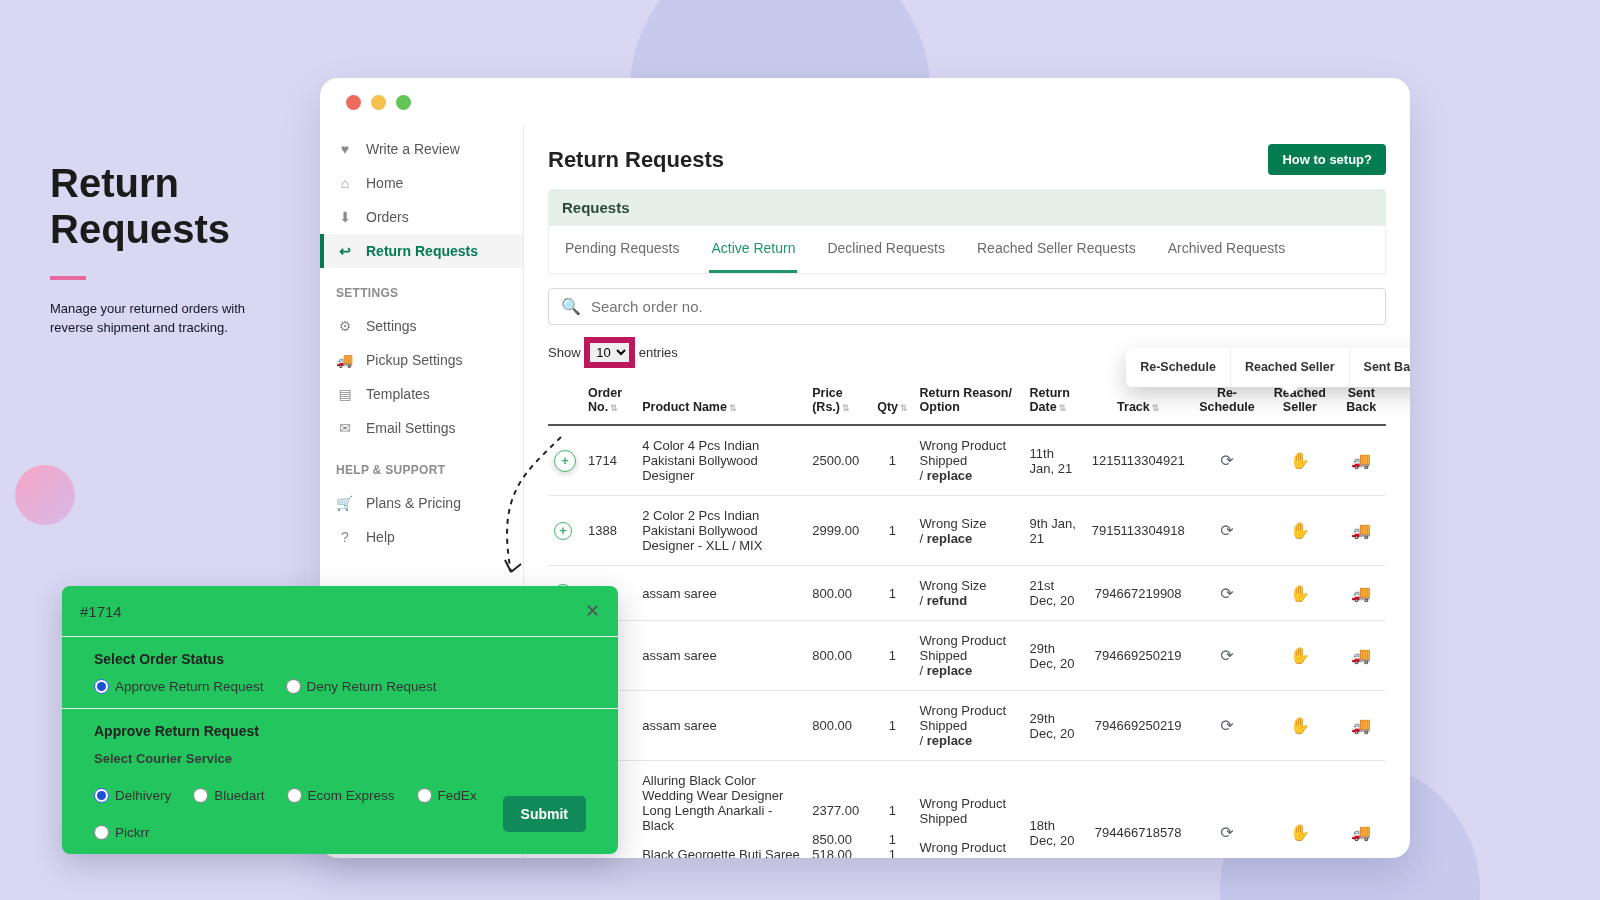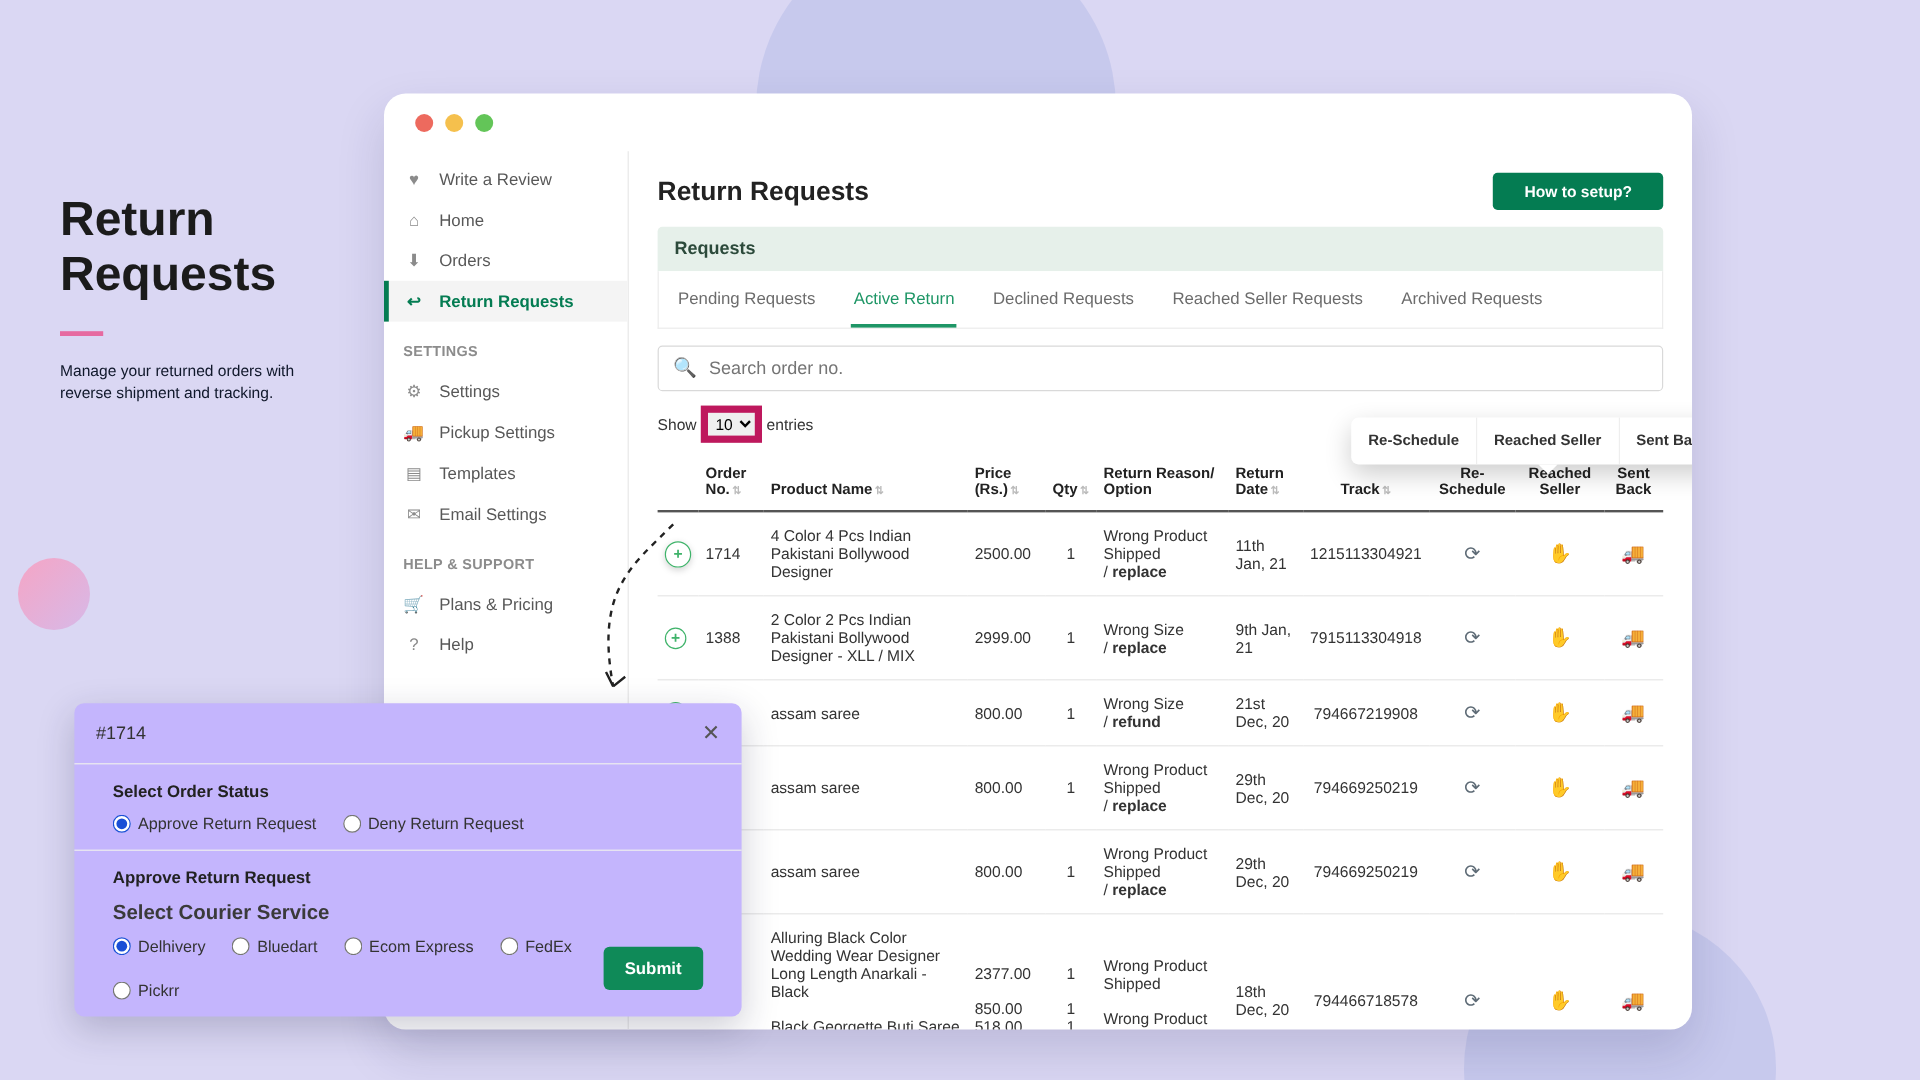--- a/index.html
+++ b/index.html
@@ -25,21 +25,21 @@
 .nav-item,.nav-section,.nav-active { display:flex; align-items:center; gap:12px; padding:9px 16px; font-size:14px; color:#585858; cursor:pointer; }
 .nav-section{ font-size:12px; color:#8c8c8c; font-weight:600; letter-spacing:.3px; padding-top:18px; cursor:default;}
 .nav-active{ color:#047c52; font-weight:600; border-left:4px solid #047c52; background:#f4f4f4; padding-left:12px;}
 .nav-item .ico,.nav-active .ico{ width:18px; display:inline-flex; justify-content:center; color:#8b8b8b;}
 .nav-active .ico{color:#047c52}
 .heart{color:#e4405b}
 
 .main { flex:1; padding:18px 24px 0 24px; position:relative; }
 .main-head{display:flex;justify-content:space-between;align-items:center;}
 .main-head h2{font-size:22px;font-weight:700;color:#222}
-.btn-setup{background:#047c52;color:#fff;border:none;padding:8px 26px;border-radius:4px;font-size:13px;font-weight:600;cursor:pointer}
+.btn-setup{background:#047c52;color:#fff;border:none;padding:8px 14px;border-radius:4px;font-size:13px;font-weight:600;cursor:pointer}
 .req-strip{margin-top:14px;background:#e6f0ea;color:#2c4a3b;font-weight:600;font-size:15px;padding:10px 14px;border-radius:4px 4px 0 0}
 
 .tabs{display:flex;gap:28px;background:#fff;border:1px solid #ececec;border-top:none;padding:0 14px}
 .tab{padding:14px 2px;font-size:14px;color:#6c6c6c;cursor:pointer}
 .tab.active{color:#1e9666;border-bottom:3px solid #1e9666;font-weight:500}
 
 .search{margin-top:14px;display:flex;align-items:center;border:1px solid #d9d9d9;border-radius:4px;padding:8px 12px;color:#888}
 .search input{border:none;outline:none;flex:1;font-size:15px;margin-left:10px}
 
 .showline{margin:12px 0 8px;font-size:13px;color:#333}
@@ -55,27 +55,27 @@
 .reason .opt{font-weight:700}
 .aicon{color:#5e6b76;font-size:16px;cursor:pointer}
 .aicon.blue{color:#2a66c6}
 th .sort{color:#bbb;font-size:9px;margin-left:2px}
 
 .tooltip{position:absolute;right:-28px;top:222px;background:#fff;border-radius:6px;box-shadow:0 8px 22px rgba(0,0,0,.2);display:flex;font-size:12.5px;font-weight:700;color:#333}
 .tooltip div{padding:12px 14px;text-align:center;line-height:1.2;border-right:1px solid #eee}
 .tooltip div:last-child{border:none}
 .tooltip::after{content:"";position:absolute;bottom:-8px;left:50%;width:0;height:0;border-left:8px solid transparent;border-right:8px solid transparent;border-top:8px solid #fff}
 
-.modal{position:absolute;left:62px;top:586px;width:556px;background:#c4b5fd;border-radius:8px;box-shadow:0 10px 30px rgba(30,30,70,.22);}
+.modal{position:absolute;left:62px;top:586px;width:556px;background:#22c55e;border-radius:8px;box-shadow:0 10px 30px rgba(30,30,70,.22);}
 .modal-head{display:flex;justify-content:space-between;align-items:center;padding:14px 18px;border-bottom:1px solid #eee;font-size:15px;color:#333}
 .modal-head .close{cursor:pointer;color:#555;font-size:18px}
 .modal-sec{padding:14px 32px;border-bottom:1px solid #eee}
 .modal-sec:last-child{border:none}
 .modal-sec .ttl{font-weight:700;color:#222;font-size:14px;margin-bottom:12px}
-.modal-sec .sub{font-weight:600;color:#3a3a3a;font-size:17px;margin-bottom:10px}
+.modal-sec .sub{font-weight:600;color:#3a3a3a;font-size:13px;margin-bottom:22px}
 .radios{display:flex;gap:22px;flex-wrap:wrap;align-items:center}
 .radios label{display:flex;align-items:center;gap:6px;font-size:13.5px;color:#333;cursor:pointer}
 .radios input{accent-color:#1a4fd6;width:15px;height:15px}
 .submit{background:#0f8a58;color:#fff;border:none;padding:10px 18px;border-radius:5px;font-weight:600;font-size:14px;margin-left:auto;cursor:pointer}
 
 .arrow{position:absolute;left:466px;top:432px;width:100px;height:160px;pointer-events:none}
 </style>
 </head>
 <body>
 

